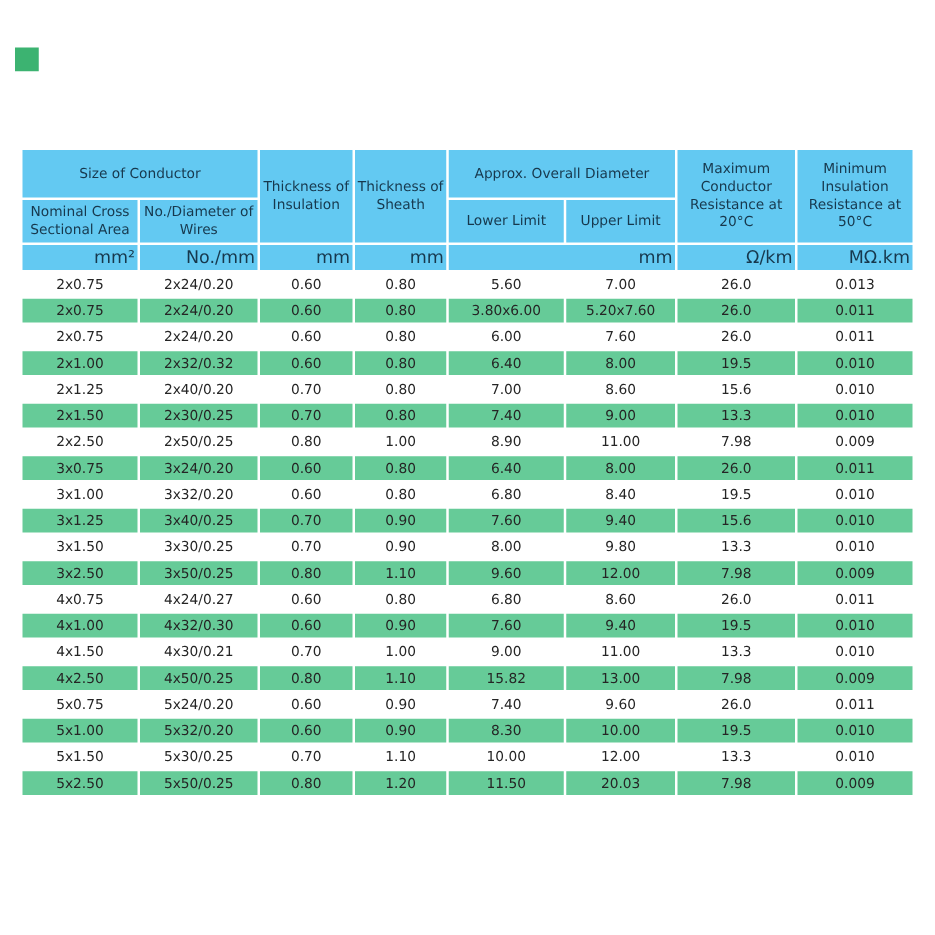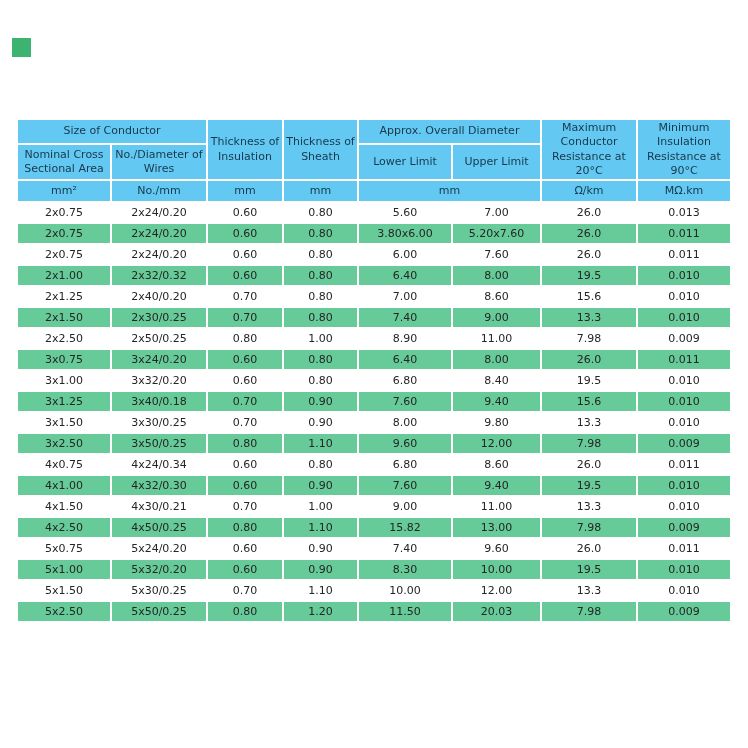--- a/index.html
+++ b/index.html
@@ -35,23 +35,23 @@
     padding: 0 2px;
     overflow: hidden;
   }
   .spec-table thead th {
     background: #63c9f2;
     color: #17384d;
     font-weight: normal;
     font-size: 11px;
     line-height: 1.3;
   }
-  .spec-table tr.h-group > th.group-cell { height: 23px; }
+  .spec-table tr.h-group > th.group-cell { height: 38px; }
   .spec-table tr.h-sub th { height: 34px; }
-  .spec-table tr.h-units th { height: 20px; font-size: 11px; }
+  .spec-table tr.h-units th { height: 20px; font-size: 14px; text-align: right; }
   .spec-table tbody td {
     font-size: 11px;
     color: #252525;
     height: 19px;
     white-space: nowrap;
   }
   .spec-table tbody tr.row-white td { background: #ffffff; }
   .spec-table tbody tr.row-green td { background: #66cb98; }
 </style>
 </head>
@@ -70,21 +70,21 @@
     <col style="width:94px">
     <col style="width:92px">
   </colgroup>
   <thead>
     <tr class="h-group">
       <th class="group-cell" colspan="2">Size of Conductor</th>
       <th rowspan="2">Thickness of Insulation</th>
       <th rowspan="2">Thickness of Sheath</th>
       <th class="group-cell" colspan="2">Approx. Overall Diameter</th>
       <th rowspan="2">Maximum Conductor Resistance at 20°C</th>
-      <th rowspan="2">Minimum Insulation Resistance at 90°C</th>
+      <th rowspan="2">Minimum Insulation Resistance at 50°C</th>
     </tr>
     <tr class="h-sub">
       <th>Nominal Cross Sectional Area</th>
       <th>No./Diameter of Wires</th>
       <th>Lower Limit</th>
       <th>Upper Limit</th>
     </tr>
     <tr class="h-units">
       <th>mm²</th>
       <th>No./mm</th>
@@ -181,21 +181,21 @@
         <td>3x32/0.20</td>
         <td>0.60</td>
         <td>0.80</td>
         <td>6.80</td>
         <td>8.40</td>
         <td>19.5</td>
         <td>0.010</td>
       </tr>
       <tr class="row-green">
         <td>3x1.25</td>
-        <td>3x40/0.18</td>
+        <td>3x40/0.25</td>
         <td>0.70</td>
         <td>0.90</td>
         <td>7.60</td>
         <td>9.40</td>
         <td>15.6</td>
         <td>0.010</td>
       </tr>
       <tr class="row-white">
         <td>3x1.50</td>
         <td>3x30/0.25</td>
@@ -211,21 +211,21 @@
         <td>3x50/0.25</td>
         <td>0.80</td>
         <td>1.10</td>
         <td>9.60</td>
         <td>12.00</td>
         <td>7.98</td>
         <td>0.009</td>
       </tr>
       <tr class="row-white">
         <td>4x0.75</td>
-        <td>4x24/0.34</td>
+        <td>4x24/0.27</td>
         <td>0.60</td>
         <td>0.80</td>
         <td>6.80</td>
         <td>8.60</td>
         <td>26.0</td>
         <td>0.011</td>
       </tr>
       <tr class="row-green">
         <td>4x1.00</td>
         <td>4x32/0.30</td>

